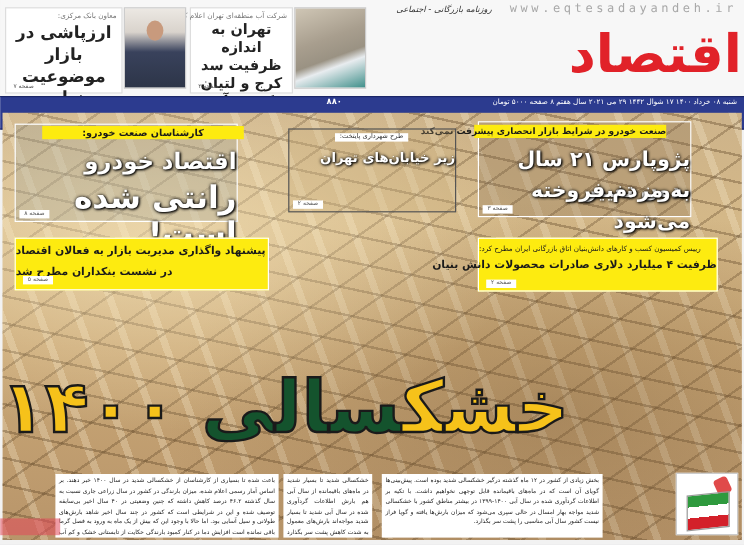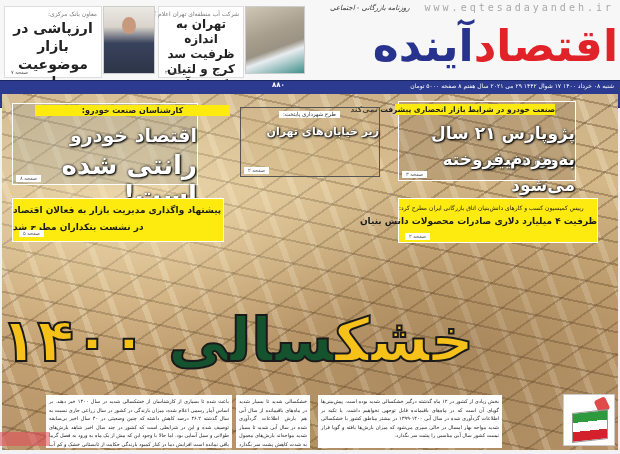--- a/index.html
+++ b/index.html
@@ -57,21 +57,20 @@
 </head>
 <body>
 
 <div class="page">
 
   <div class="mast">
     <div class="url">www.eqtesadayandeh.ir</div>
     <div class="tagline">روزنامه بازرگانی - اجتماعی</div>
     <div class="logo">
       <span class="logo-red">اقتصاد</span>
-      <span class="logo-blue">آینده</span>
     </div>
 
     <div class="thumb t-dam"></div>
     <div class="teaser" style="left:158px;width:86px">
       <div class="kicker">شرکت آب منطقه‌ای تهران اعلام کرد:</div>
       <div class="head">تهران به اندازه ظرفیت سد کرج و لتیان کمبود آب دارد</div>
       <div class="pg">صفحه ۲</div>
     </div>
 
     <div class="thumb t-man">
@@ -98,21 +97,21 @@
     <div class="pgtag" style="left:3px;bottom:2px">صفحه ۳</div>
   </div>
 
   <div class="box" style="left:240px;top:107px;width:140px;height:70px;border-color:#555;background:rgba(200,170,120,.25)">
     <div class="pgtag" style="left:38px;top:3px;font-size:5.5px;color:#333">طرح شهرداری پایتخت:</div>
     <div class="hl-w" style="left:0;right:0;top:14px;font-size:11px;line-height:20px">زیر خیابان‌های تهران</div>
     <div class="pgtag" style="left:3px;bottom:2px">صفحه ۲</div>
   </div>
 
   <div class="box" style="left:12px;top:103px;width:186px;height:82px;background:rgba(140,150,150,.25)">
-    <div class="kick" style="left:22px;top:1px;width:195px;font-size:8px">کارشناسان صنعت خودرو:</div>
+    <div class="kick" style="left:22px;top:1px;width:168px;font-size:8px">کارشناسان صنعت خودرو:</div>
     <div class="hl-w" style="left:0;right:0;top:16px;font-size:19px;line-height:30px">اقتصاد خودرو</div>
     <div class="hl-w" style="left:0;right:0;top:46px;font-size:26px;line-height:30px">رانتی شده است!</div>
     <div class="pgtag" style="left:3px;bottom:2px">صفحه ۸</div>
   </div>
 
   <div class="ybox" style="left:398px;top:198px;width:200px;height:45px">
     <div style="font-size:6px;line-height:12px;margin-top:3px;white-space:nowrap">رییس کمیسیون کسب و کارهای دانش‌بنیان اتاق بازرگانی ایران مطرح کرد:</div>
     <div style="font-size:9px;font-weight:900;line-height:14px;white-space:nowrap">ظرفیت ۴ میلیارد دلاری صادرات محصولات دانش بنیان</div>
     <div class="pgtag" style="left:6px;bottom:2px">صفحه ۲</div>
   </div>

